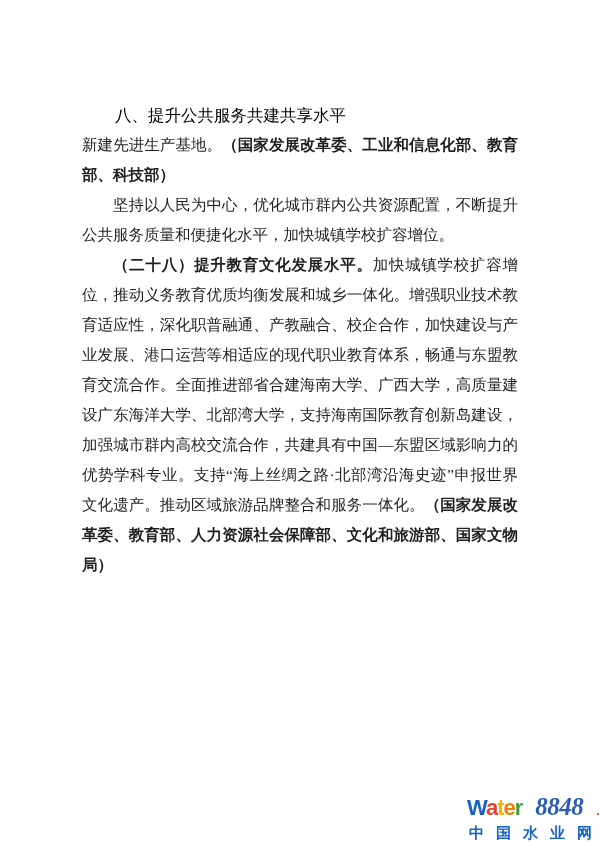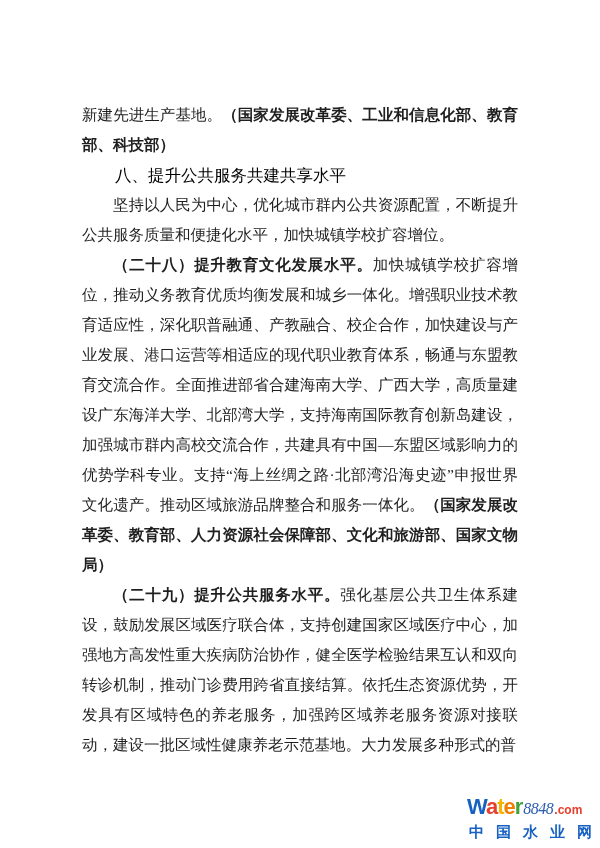--- a/index.html
+++ b/index.html
@@ -42,32 +42,33 @@
   .watermark {
     position: absolute;
     left: 467px; top: 796px;
     width: 127px;
   }
   .brand-row {
     display: flex;
     align-items: baseline;
     white-space: nowrap;
     line-height: 22px;
+    gap: 12px;
   }
   .brand-letters {
     font-family: "Liberation Sans", sans-serif;
     font-weight: 800;
     font-size: 22px;
     letter-spacing: -1px;
   }
   .brand-number {
     font-family: "Liberation Serif", serif;
     font-style: italic;
-    font-weight: normal;
-    font-size: 16px;
+    font-weight: bold;
+    font-size: 25px;
     margin-left: 1px;
     letter-spacing: -0.5px;
   }
   .brand-tld {
     font-family: "Liberation Sans", sans-serif;
     font-weight: bold;
     font-size: 12px;
     margin-left: 1px;
   }
   .subtitle-row {
@@ -79,25 +80,24 @@
     line-height: 20px;
     margin-top: 1px;
     padding: 0 2px;
   }
 </style>
 </head>
 <body>
 
 <div class="page">
   <div class="text-block">
+      <p class="para heading indent"><span class="seg-normal">八、提升公共服务共建共享水平</span></p>
       <p class="para body"><span class="seg-normal">新建先进生产基地。</span><span class="seg-emphasis">（国家发展改革委、工业和信息化部、教育部、科技部）</span></p>
-      <p class="para heading indent"><span class="seg-normal">八、提升公共服务共建共享水平</span></p>
       <p class="para body indent"><span class="seg-normal">坚持以人民为中心，优化城市群内公共资源配置，不断提升公共服务质量和便捷化水平，加快城镇学校扩容增位。</span></p>
       <p class="para body indent"><span class="seg-emphasis">（二十八）提升教育文化发展水平。</span><span class="seg-normal">加快城镇学校扩容增位，推动义务教育优质均衡发展和城乡一体化。增强职业技术教育适应性，深化职普融通、产教融合、校企合作，加快建设与产业发展、港口运营等相适应的现代职业教育体系，畅通与东盟教育交流合作。全面推进部省合建海南大学、广西大学，高质量建设广东海洋大学、北部湾大学，支持海南国际教育创新岛建设，加强城市群内高校交流合作，共建具有中国—东盟区域影响力的优势学科专业。支持“海上丝绸之路·北部湾沿海史迹”申报世界文化遗产。推动区域旅游品牌整合和服务一体化。</span><span class="seg-emphasis">（国家发展改革委、教育部、人力资源社会保障部、文化和旅游部、国家文物局）</span></p>
-      <p class="para body indent"><span class="seg-emphasis">（二十九）提升公共服务水平。</span><span class="seg-normal">强化基层公共卫生体系建设，鼓励发展区域医疗联合体，支持创建国家区域医疗中心，加强地方高发性重大疾病防治协作，健全医学检验结果互认和双向转诊机制，推动门诊费用跨省直接结算。依托生态资源优势，开发具有区域特色的养老服务，加强跨区域养老服务资源对接联动，建设一批区域性健康养老示范基地。大力发展多种形式的普</span></p>
     </div>
 
   <div class="watermark">
     <div class="brand-row">
       <span class="brand-letters"><span style="color: rgb(22, 97, 193);">W</span><span style="color: rgb(230, 64, 46);">a</span><span style="color: rgb(244, 180, 0);">t</span><span style="color: rgb(240, 127, 0);">e</span><span style="color: rgb(63, 162, 60);">r</span></span>
       <span class="brand-number" style="color: rgb(42, 93, 176);">8848</span>
       <span class="brand-tld" style="color: rgb(230, 64, 46);">.com</span>
     </div>
     <div class="subtitle-row" style="color: rgb(22, 97, 193);">
         <span>中</span>

